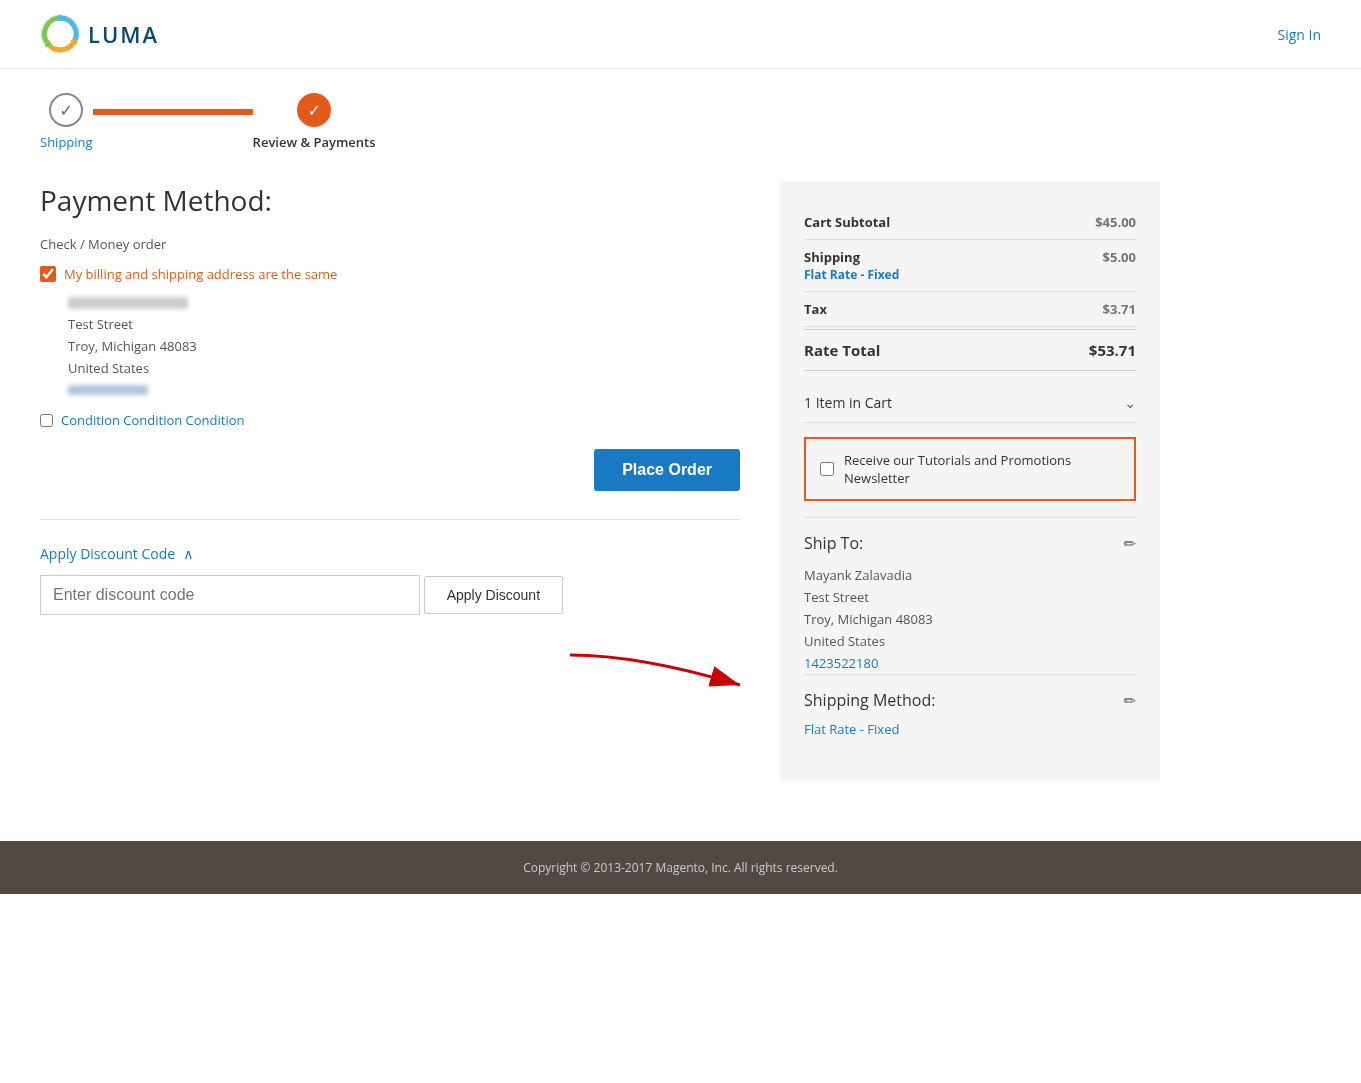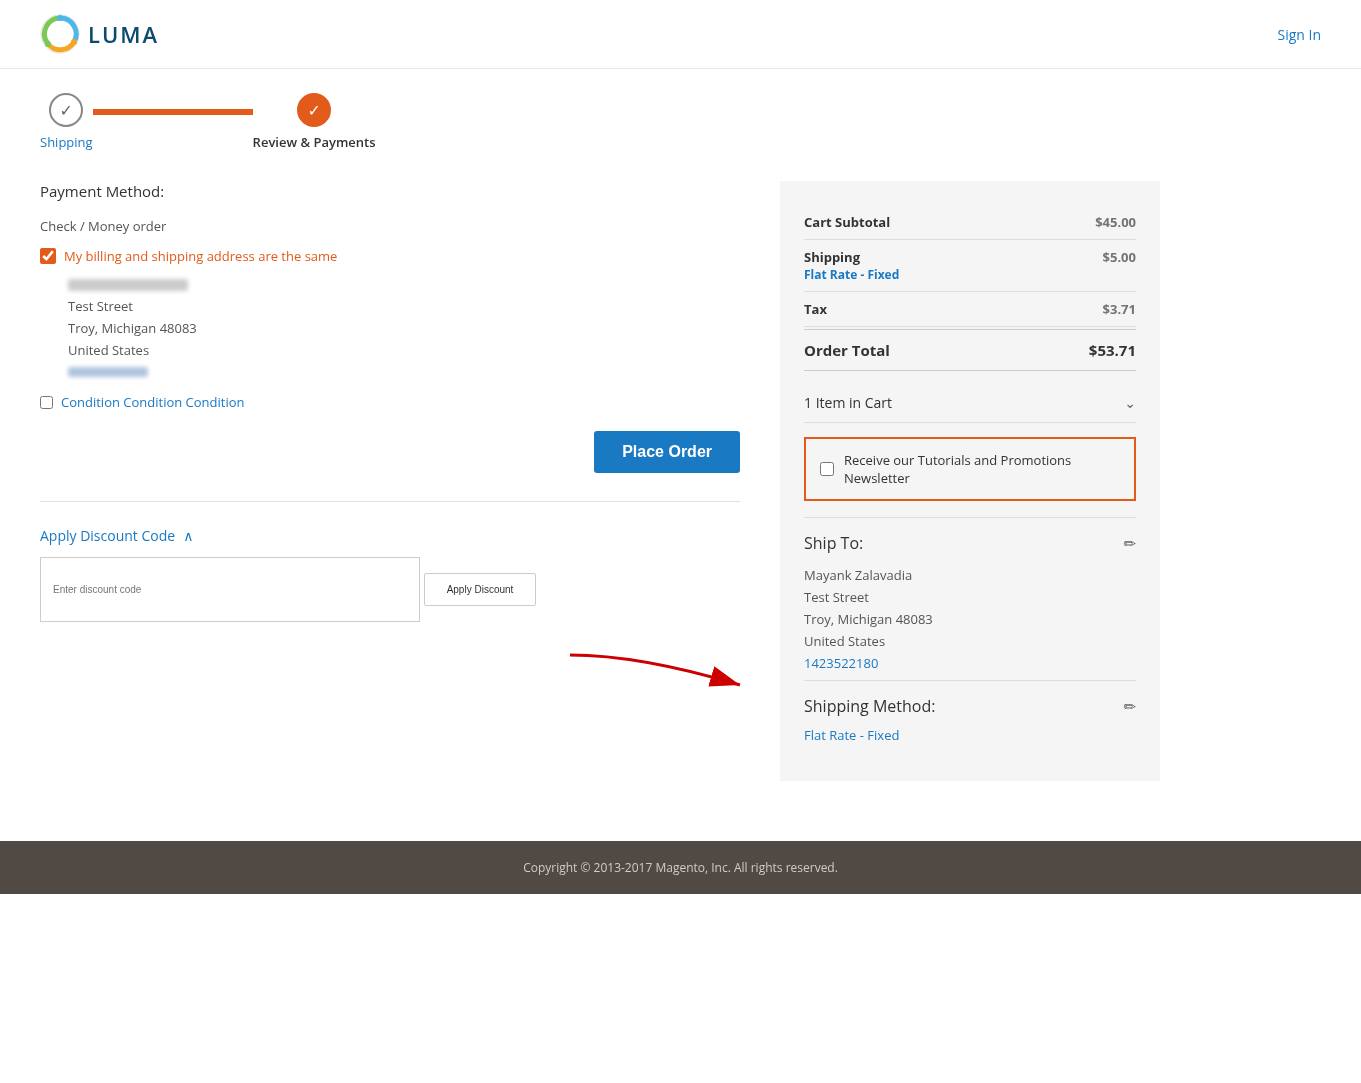--- a/index.html
+++ b/index.html
@@ -109,21 +109,21 @@
     }
     .right-panel {
       flex: 0 0 380px;
       background: #f5f5f5;
       padding: 24px;
       min-height: 600px;
     }
 
     
     .section-title {
-      font-size: 15px;
+      font-size: 28px;
       font-weight: 400;
       color: #333;
       margin-bottom: 16px;
     }
     .payment-method-label {
       font-size: 13px;
       color: #555;
       margin-bottom: 12px;
     }
     .checkbox-row {
@@ -205,31 +205,31 @@
       gap: 8px;
       cursor: pointer;
       color: #1979c3;
       font-size: 14px;
       margin-bottom: 12px;
     }
     .discount-input {
       width: 100%;
       max-width: 380px;
       border: 1px solid #ccc;
-      padding: 26px 12px;
-      font-size: 10px;
+      padding: 10px 12px;
+      font-size: 16px;
       color: #999;
       margin-bottom: 12px;
       outline: none;
     }
     .apply-discount-btn {
       background: #fff;
       border: 1px solid #ccc;
       padding: 10px 22px;
-      font-size: 10px;
+      font-size: 14px;
       color: #333;
       cursor: pointer;
       border-radius: 2px;
     }
 
     
     .order-summary-title {
       font-size: 20px;
       font-weight: 400;
       color: #333;
@@ -334,21 +334,21 @@
     .ship-address {
       font-size: 13px;
       color: #555;
       line-height: 1.7;
     }
     .ship-phone {
       color: #1979c3;
       font-size: 13px;
     }
     .shipping-method-section {
-      margin-top: 6px;
+      margin-top: 0;
       border-top: 1px solid #ddd;
       padding-top: 14px;
     }
     .shipping-method-header {
       display: flex;
       justify-content: space-between;
       align-items: center;
       font-size: 16px;
       color: #333;
       margin-bottom: 8px;
@@ -462,21 +462,21 @@
         </span>
         <span class="summary-value">$5.00</span>
       </div>
 
       <div class="summary-row">
         <span class="summary-label">Tax</span>
         <span class="summary-value">$3.71</span>
       </div>
 
       <div class="summary-total-row">
-        <span class="summary-total-label">Order Total</span>
+        <span class="summary-total-label">Rate Total</span>
         <span class="summary-total-value">$53.71</span>
       </div>
 
       <div class="cart-items-row">
         <span>1 Item in Cart</span>
         <span class="chevron-down">⌄</span>
       </div>
 
       <div class="newsletter-box">
         <input type="checkbox" class="newsletter-checkbox" style="">

